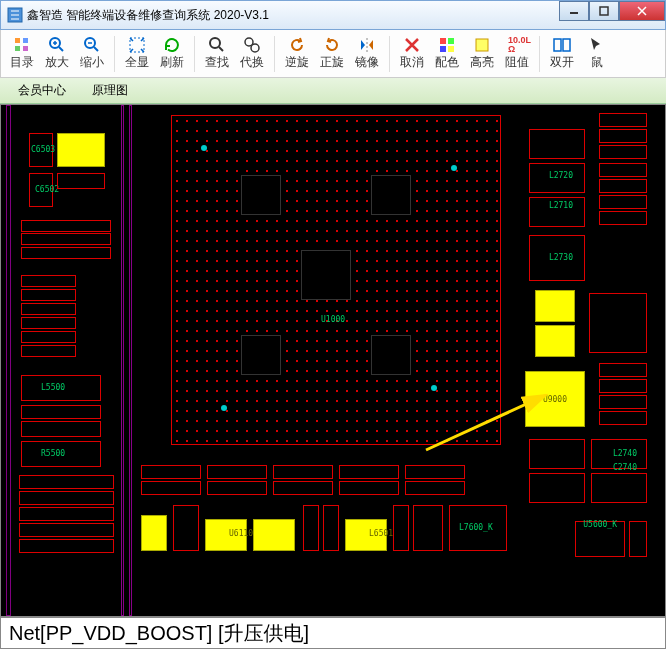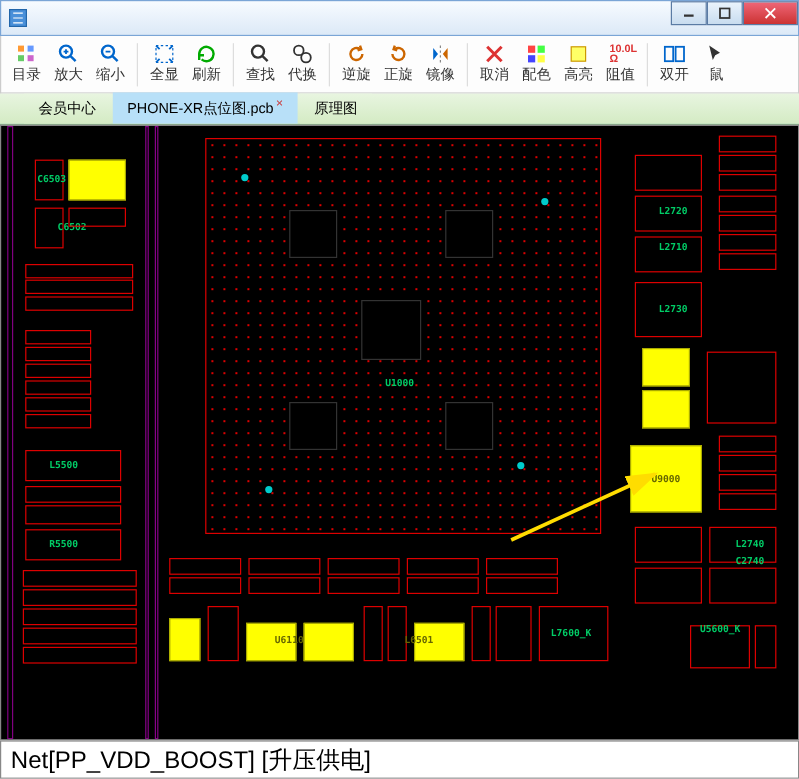--- a/index.html
+++ b/index.html
@@ -10,49 +10,50 @@
   .titlebar .title { flex: 1; color: #000; font-size: 12px; }
   .winbtns { display: flex; position: absolute; right: 0; top: 0; }
   .winbtn { width: 30px; height: 20px; border: 1px solid #5a7ba4; background: linear-gradient(#eaf3fc,#c8dcef); display:flex;align-items:center;justify-content:center; font-size:10px; }
   .winbtn.close { background: linear-gradient(#e67,#c33); color:#fff; width:46px; }
   
   .toolbar { height: 48px; border: 1px solid #ccc; border-top:none; display:flex; align-items:center; padding: 2px 4px; gap: 1px; background:#fdfdfd;}
   .tbtn { display:flex; flex-direction:column; align-items:center; justify-content:center; width: 34px; height: 44px; cursor:pointer; font-size:12px; color:#333; }
   .tbtn svg, .tbtn .ic { width:18px; height:18px; }
   .tsep { width:1px; height:36px; background:#ddd; margin:0 4px;}
   
-  .tabs { height: 26px; background: linear-gradient(#e8f5e0,#d4ebc4); border-bottom:1px solid #9c9; display:flex; align-items:flex-end; padding-left:20px; gap:2px;}
+  .tabs { height: 26px; background: linear-gradient(#e8f5e0,#d4ebc4); border-bottom:1px solid #9c9; display:flex; align-items:flex-end; padding-left:6px; gap:2px;}
   .tab { padding: 4px 12px; font-size:12px; background: linear-gradient(#e8f5e0,#d4ebc4); position:relative; cursor:pointer;}
   .tab.active { background:#b8e0f8; }
   .tab .x { color:#c33; font-size:10px; vertical-align: super; margin-left:2px;}
   
   .canvas-wrap { position:absolute; top:104px; left:0; right:0; bottom:32px; background:#000; overflow:hidden; border:1px solid #888;}
   .canvas { position:absolute; inset:0; }
   
   
   .outline { position:absolute; border:1px solid #800080; }
   .comp { position:absolute; border:1px solid #d00; }
   .comp.hl { background:#ff0; border-color:#aa0; }
   .bga { position:absolute; }
   .bga .dotgrid { width:100%; height:100%; background-image: radial-gradient(circle, #d00 1px, transparent 1.3px); background-size: 10px 10px; }
-  .text { position:absolute; color:#0c6; font-size:8px; white-space:nowrap; font-family: monospace; font-weight: bold;}
+  .text { position:absolute; color:#0c6; font-size:8px; white-space:nowrap; font-family: monospace;}
   .arrow { position:absolute; }
   
   .statusbar { position:absolute; bottom:0; left:0; right:0; height:32px; border:1px solid #888; background:#fff; font-size:20px; padding:2px 8px; display:flex;align-items:center;}
 </style>
 </head>
 <body>
 
 <div class="titlebar">
   <span class="ico">
     <svg viewBox="0 0 16 16">
         <rect x="1" y="1" width="14" height="14" fill="#4a90d9" stroke="#26a"></rect>
         <path d="M4 4h8M4 8h8M4 12h8" stroke="#fff" stroke-width="1"></path>
       </svg>
   </span>
+  <span class="title">鑫智造 智能终端设备维修查询系统 2020-V3.1</span>
   <div class="winbtns">
     <div class="winbtn">
         <svg width="10" height="10">
           <path d="M1 7h8" stroke="#333" stroke-width="2"></path>
         </svg>
       </div>
     <div class="winbtn">
         <svg width="10" height="10">
           <rect x="1" y="1" width="8" height="8" fill="none" stroke="#333" stroke-width="1.5"></rect>
         </svg>
@@ -181,35 +182,34 @@
   <div class="tbtn">
       <svg class="ic" viewBox="0 0 18 18">
         <path d="M3 2l3 12 2-4 4-2z" fill="#333"></path>
       </svg>
       <span>鼠</span>
     </div>
 </div>
 
 <div class="tabs">
   <div class="tab"><span>会员中心</span></div>
-  <div class="tab active"><span>PHONE-XR点位图.pcb</span><span class="x">×</span></div>
   <div class="tab"><span>原理图</span></div>
 </div>
 
 <div class="canvas-wrap">
   <div class="canvas">
 
     <div class="outline" style="left:5px;top:0;width:5px;height:100%;"></div>
     <div class="outline" style="left:120px;top:0;width:3px;height:100%;border-color:#808"></div>
     <div class="outline" style="left:128px;top:0;width:3px;height:100%;border-color:#808"></div>
 
     <div class="comp" style="left:28px;top:28px;width:24px;height:34px"></div>
     <div class="text" style="left:30px;top:40px">C6503</div>
     <div class="comp" style="left:28px;top:68px;width:24px;height:34px"></div>
-    <div class="text" style="left:47px;top:80px">C6502</div>
+    <div class="text" style="left:34px;top:80px">C6502</div>
     <div class="comp hl" style="left:56px;top:28px;width:48px;height:34px"></div>
     <div class="comp" style="left:56px;top:68px;width:48px;height:16px"></div>
     <div class="comp" style="left:20px;top:115px;width:90px;height:12px"></div>
     <div class="comp" style="left:20px;top:128px;width:90px;height:12px"></div>
     <div class="comp" style="left:20px;top:142px;width:90px;height:12px"></div>
 
     <div class="comp" style="left:20px;top:170px;width:55px;height:12px"></div>
     <div class="comp" style="left:20px;top:184px;width:55px;height:12px"></div>
     <div class="comp" style="left:20px;top:198px;width:55px;height:12px"></div>
     <div class="comp" style="left:20px;top:212px;width:55px;height:12px"></div>
@@ -281,21 +281,21 @@
     <div class="comp" style="right:80px;top:368px;width:56px;height:30px"></div>
 
     <div class="comp hl" style="left:140px;top:410px;width:26px;height:36px"></div>
     <div class="comp" style="left:172px;top:400px;width:26px;height:46px"></div>
     <div class="comp hl" style="left:204px;top:414px;width:42px;height:32px"></div>
     <div class="comp hl" style="left:252px;top:414px;width:42px;height:32px"></div>
     <div class="text" style="left:228px;top:424px;color:#660">U6110</div>
     <div class="comp" style="left:302px;top:400px;width:16px;height:46px"></div>
     <div class="comp" style="left:322px;top:400px;width:16px;height:46px"></div>
     <div class="comp hl" style="left:344px;top:414px;width:42px;height:32px"></div>
-    <div class="text" style="left:336px;top:424px;color:#660">L6501</div>
+    <div class="text" style="left:368px;top:424px;color:#660">L6501</div>
     <div class="comp" style="left:392px;top:400px;width:16px;height:46px"></div>
     <div class="comp" style="left:412px;top:400px;width:30px;height:46px"></div>
     <div class="comp" style="left:448px;top:400px;width:58px;height:46px"></div>
     <div class="text" style="left:458px;top:418px">L7600_K</div>
 
     <div class="comp" style="right:18px;top:416px;width:18px;height:36px"></div>
     <div class="comp" style="right:40px;top:416px;width:50px;height:36px"></div>
     <div class="text" style="right:48px;top:415px">U5600_K</div>
 
     <div class="comp" style="left:140px;top:360px;width:60px;height:14px"></div>

